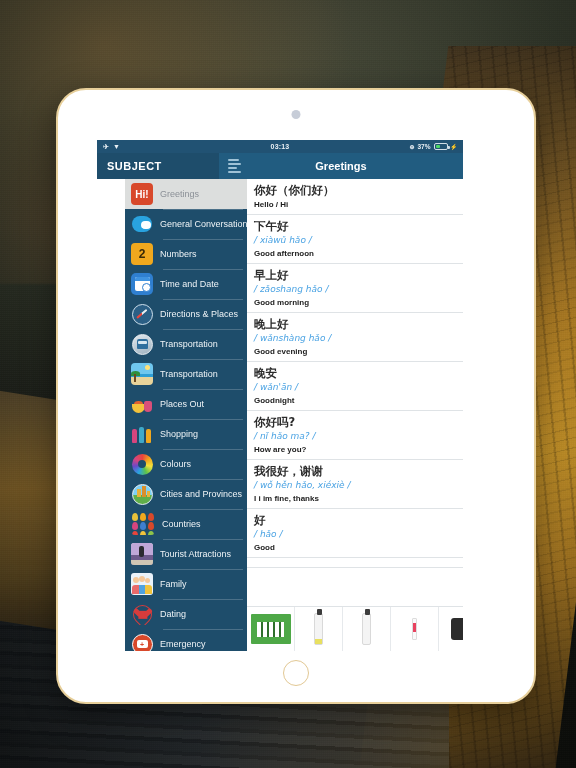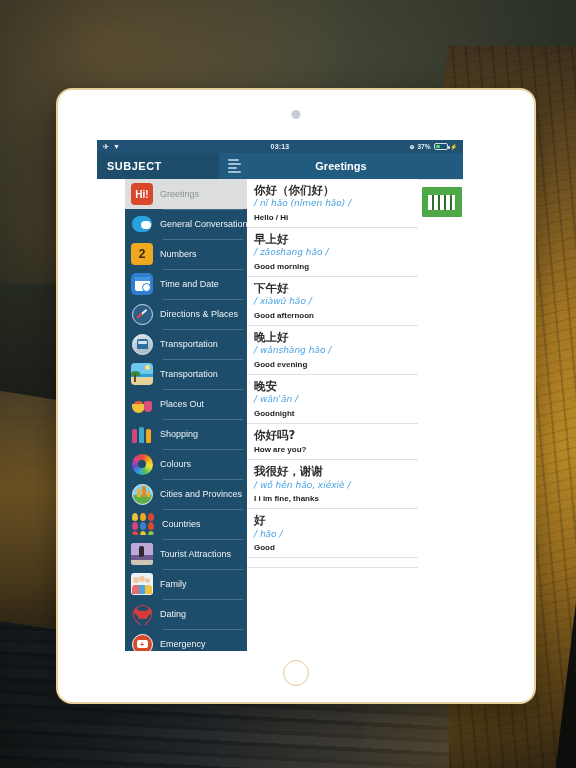--- a/index.html
+++ b/index.html
@@ -81,21 +81,21 @@
       repeating-linear-gradient(90deg, rgba(255,255,255,.012) 0 1px, rgba(0,0,0,.012) 1px 2px);
   }
   .bg-vig {
     position:absolute; inset:0;
     background:radial-gradient(ellipse 82% 68% at 50% 42%, rgba(0,0,0,0) 40%, rgba(0,0,0,.42) 100%);
   }
 
   
   .tablet {
     position:absolute; left:56px; top:88px; width:480px; height:616px;
-    background:#ffffff; border-radius:16px;
+    background:#ffffff; border-radius:30px;
     border:2px solid #e7cf9a;
     box-shadow:0 10px 34px rgba(0,0,0,.45);
   }
   .cam {
     position:absolute; left:50%; top:20px; transform:translateX(-50%);
     width:9px; height:9px; border-radius:50%;
     background:#c7cdd8;
   }
   .home {
     position:absolute; left:50%; bottom:16px; transform:translateX(-50%);
@@ -345,21 +345,21 @@
   }
   .ic-emer .amb {
     width:11px; height:8px; background:#fff; border-radius:2px; position:relative;
   }
   .ic-emer .amb::after {
     content:"+"; position:absolute; left:50%; top:50%; transform:translate(-50%,-50%);
     color:#d8492b; font-size:7px; font-weight:bold; line-height:1;
   }
 
   
-  .content { flex:1; min-width:0; background:#fff; display:flex; flex-direction:row; }
+  .content { flex:1; min-width:0; background:#fff; display:flex; flex-direction:column; }
   .plist { flex:1; overflow:hidden; }
   .pitem {
     padding:4px 7px 5px 7px; border-bottom:1px solid #dfe3e6;
     cursor:pointer;
   }
   .p-han {
     font-size:11.5px; color:#2b2b2b; font-weight:bold;
     font-family:"DejaVu Sans", sans-serif; line-height:1.25;
   }
   .p-pin {
@@ -608,50 +608,50 @@
           <span class="lbl">Emergency</span>
         </div>
 
       </div>
 
       <div class="content">
         <div class="plist">
 
           <div class="pitem">
             <div class="p-han">你好（你们好）</div>
-            <div class="p-pin">/ nǐ hǎo (nǐmen hǎo) /</div>
             <div class="p-eng">Hello / Hi</div>
+          </div>
+
+          <div class="pitem">
+            <div class="p-han">下午好</div>
+            <div class="p-pin">/ xiàwǔ hǎo /</div>
+            <div class="p-eng">Good afternoon</div>
           </div>
 
           <div class="pitem">
             <div class="p-han">早上好</div>
             <div class="p-pin">/ zǎoshang hǎo /</div>
             <div class="p-eng">Good morning</div>
           </div>
 
           <div class="pitem">
-            <div class="p-han">下午好</div>
-            <div class="p-pin">/ xiàwǔ hǎo /</div>
-            <div class="p-eng">Good afternoon</div>
-          </div>
-
-          <div class="pitem">
             <div class="p-han">晚上好</div>
             <div class="p-pin">/ wǎnshàng hǎo /</div>
             <div class="p-eng">Good evening</div>
           </div>
 
           <div class="pitem">
             <div class="p-han">晚安</div>
             <div class="p-pin">/ wǎn'ān /</div>
             <div class="p-eng">Goodnight</div>
           </div>
 
           <div class="pitem">
             <div class="p-han">你好吗?</div>
+            <div class="p-pin">/ nǐ hǎo ma? /</div>
             <div class="p-eng">How are you?</div>
           </div>
 
           <div class="pitem">
             <div class="p-han">我很好，谢谢</div>
             <div class="p-pin">/ wǒ hěn hǎo, xiéxiè /</div>
             <div class="p-eng">I i im fine, thanks</div>
           </div>
 
           <div class="pitem">

